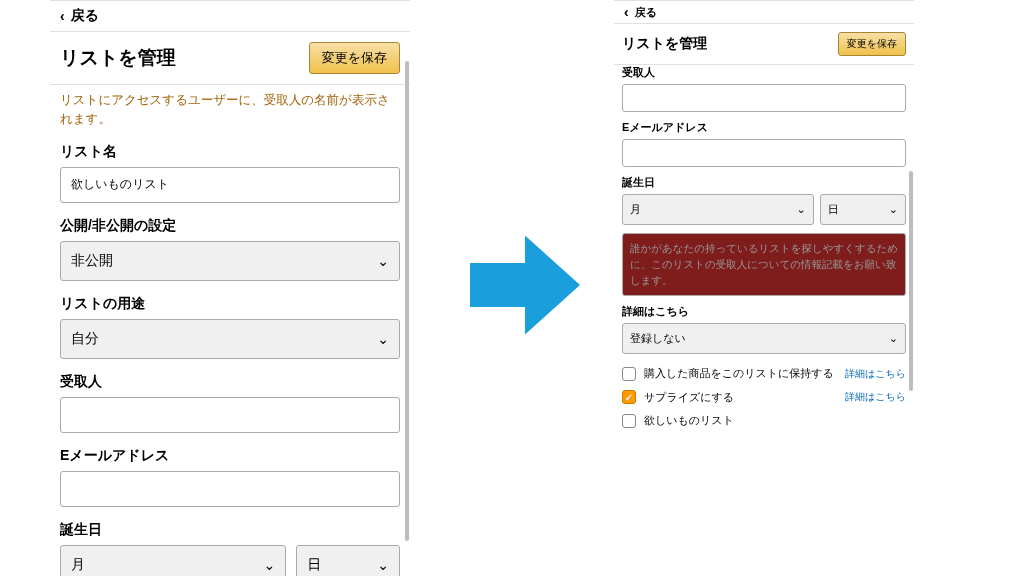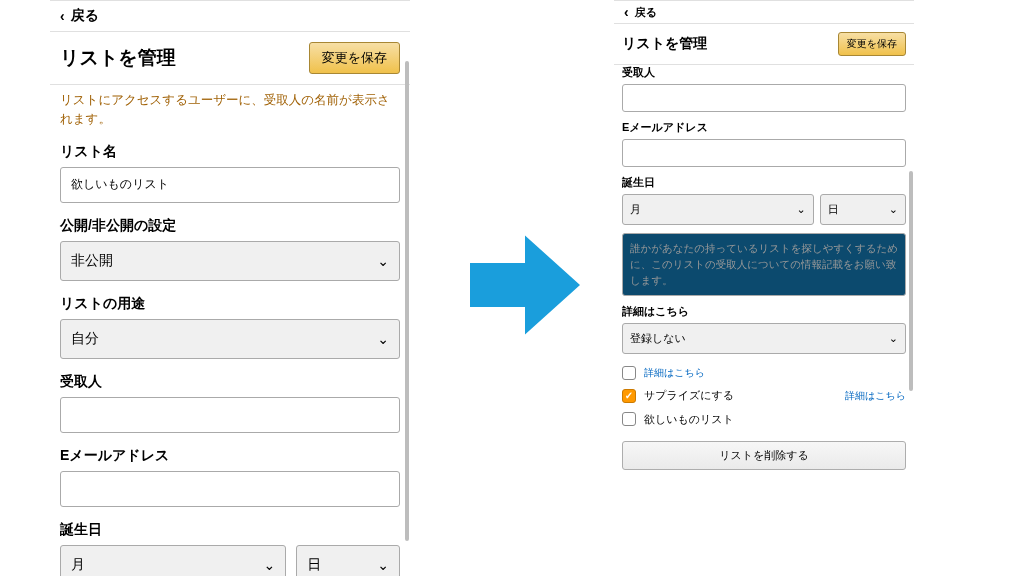--- a/index.html
+++ b/index.html
@@ -75,21 +75,21 @@
   .row .select:last-child  { flex:1.2; }
   .textarea {
     width:100%;
     border:1px solid #aaa;
     border-radius:3px;
     padding:7px 7px;
     font-size:10.5px;
     color:#999;
     line-height:1.5;
     min-height:56px;
-    background:#0c4a6e;
+    background:#7f1d1d;
   }
   .check-row {
     display:flex; align-items:center; gap:8px;
     padding:4px 0;
   }
   .checkbox {
     width:14px; height:14px; border:1px solid #888; border-radius:3px;
     background:#fff; display:flex; align-items:center; justify-content:center;
     flex-shrink:0;
     cursor:pointer;
@@ -239,30 +239,30 @@
     <div class="field">
       <span class="label">詳細はこちら</span>
       <div class="select">
         <span>登録しない</span>
         <span class="caret">⌄</span>
       </div>
     </div>
 
     <div class="check-row">
       <span class="checkbox"></span>
+      <span class="check-text">購入した商品をこのリストに保持する</span>
       <span class="detail-link">詳細はこちら</span>
     </div>
 
     <div class="check-row">
       <span class="checkbox checked"></span>
       <span class="check-text">サプライズにする</span>
       <span class="detail-link">詳細はこちら</span>
     </div>
 
     <div class="check-row">
       <span class="checkbox"></span>
       <span class="check-text">欲しいものリスト</span>
     </div>
 
-    <button class="delete-btn">リストを削除する</button>
   </div>
   <div class="scroll-ind" style="top:170px; height:220px;"></div>
 </div>
 
 </body></html>

